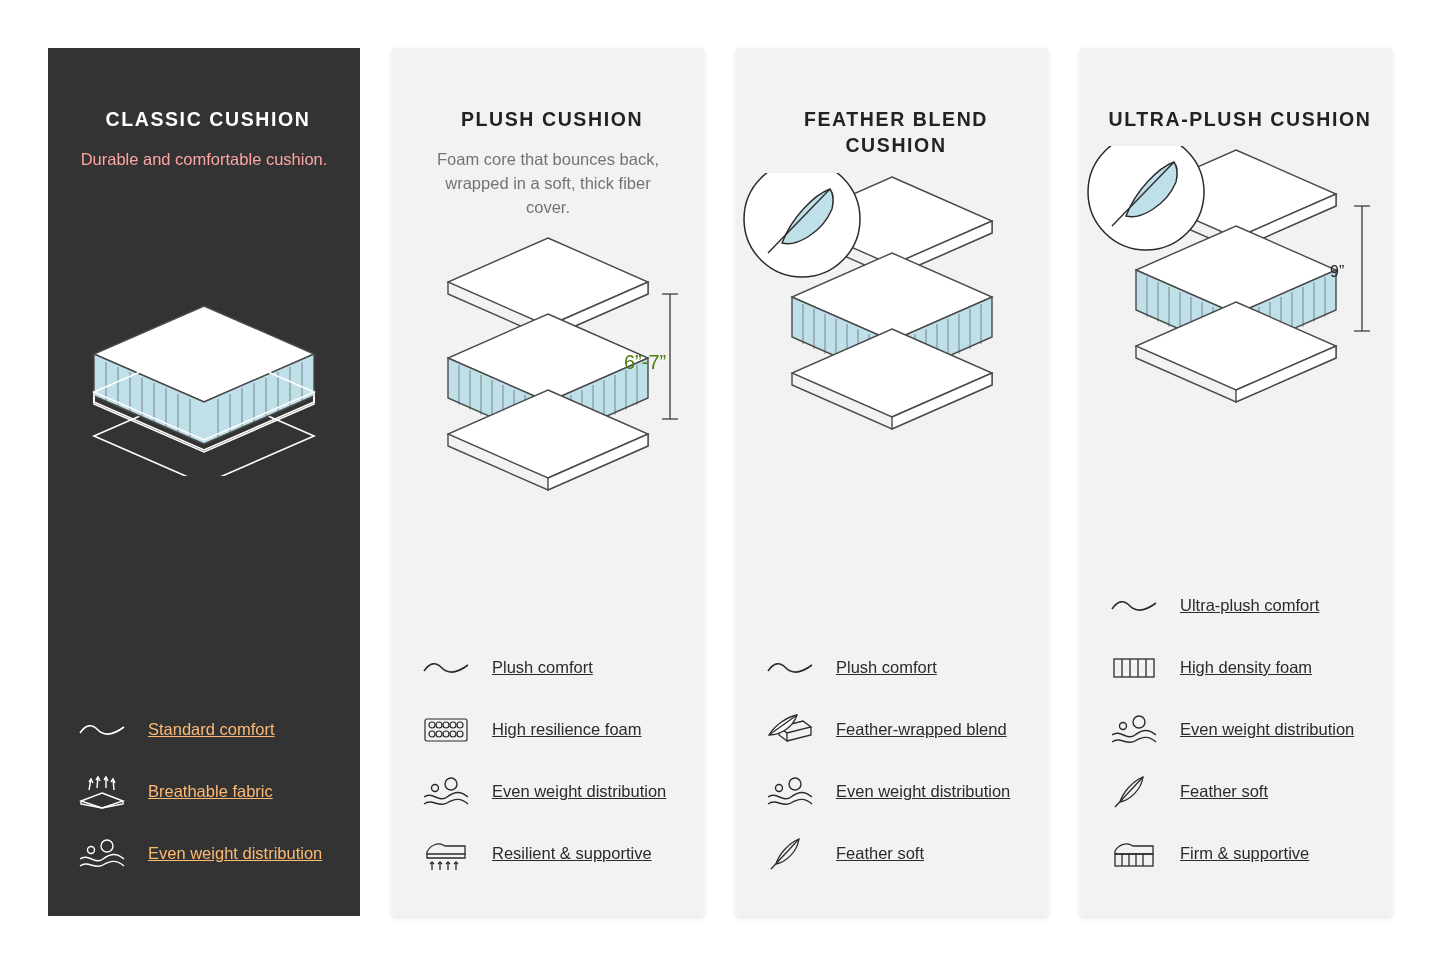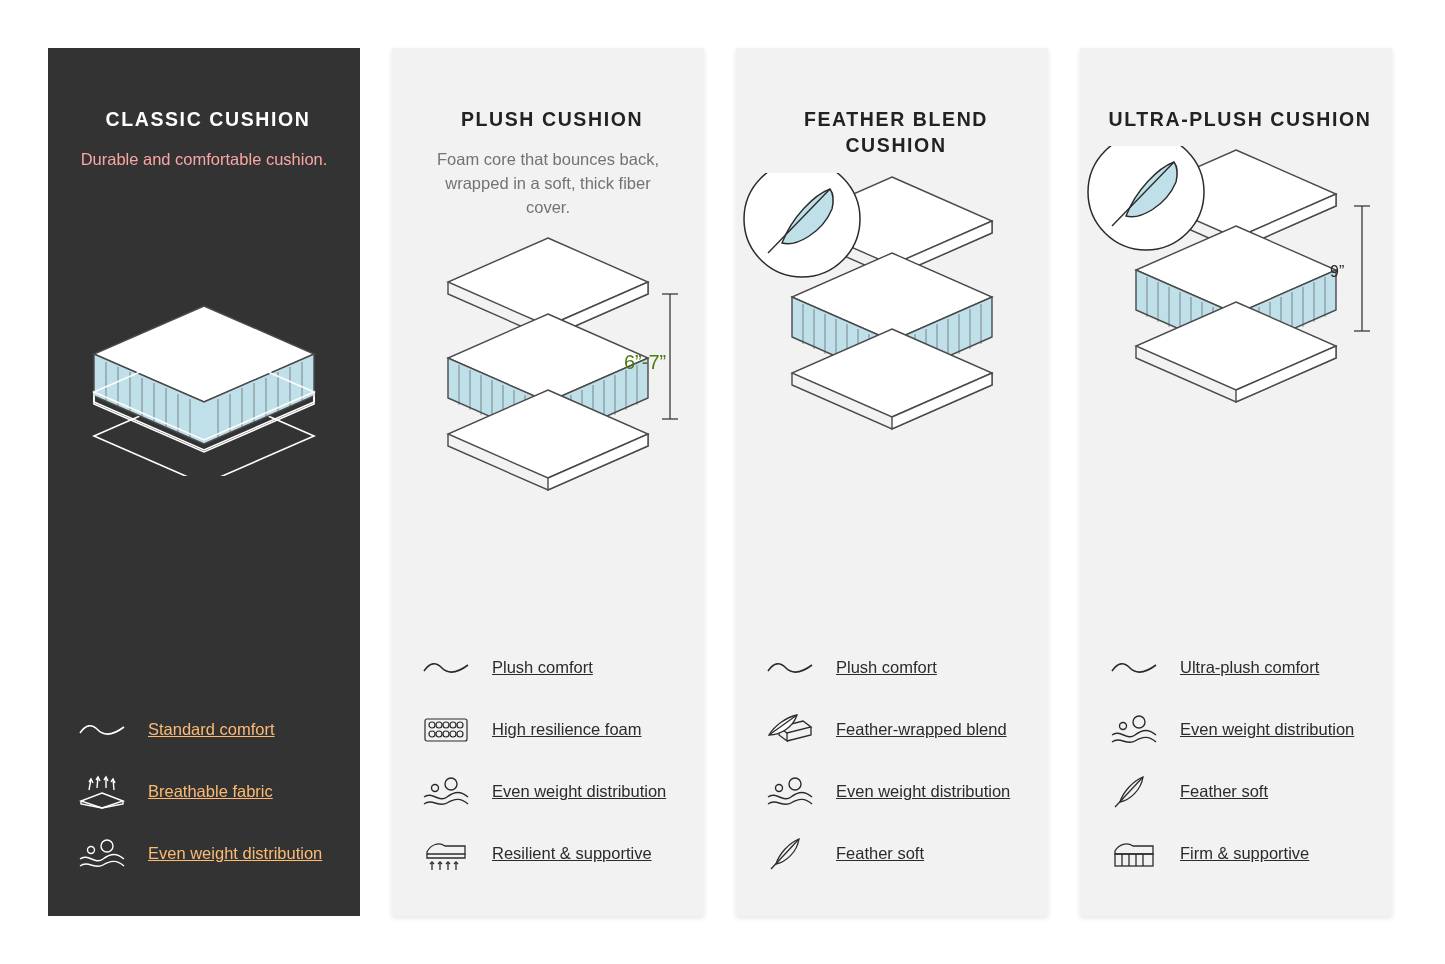--- a/index.html
+++ b/index.html
@@ -449,20 +449,31 @@
         <div class="feature">
           <span class="feature-icon">
             <svg width="48" height="20" viewBox="0 0 48 20">
                 <path d="M2 13 C8 4, 14 4, 20 10 S34 16, 46 7" fill="none" stroke="#2b2b2b" stroke-width="1.6"></path>
               </svg>
           </span>
           <span class="feature-label">Ultra-plush comfort</span>
         </div>
         <div class="feature">
           <span class="feature-icon">
+            <svg width="50" height="30" viewBox="0 0 50 30">
+              <g fill="none" stroke="#2b2b2b" stroke-width="1.3">
+                <rect x="5" y="6" width="40" height="18"></rect>
+                <path d="M13 6 L13 24 M21 6 L21 24 M29 6 L29 24 M37 6 L37 24"></path>
+              </g>
+            </svg>
+          </span>
+          <span class="feature-label">High density foam</span>
+        </div>
+        <div class="feature">
+          <span class="feature-icon">
             <svg width="50" height="34" viewBox="0 0 50 34">
               <g fill="none" stroke="#2b2b2b" stroke-width="1.4">
                 <circle cx="30" cy="9" r="6"></circle>
                 <circle cx="14" cy="13" r="3.5"></circle>
                 <path d="M3 22 C11 16, 18 28, 26 22 S40 16, 47 22"></path>
                 <path d="M3 29 C11 23, 18 33, 26 28 S40 23, 47 29"></path>
               </g>
             </svg>
           </span>
           <span class="feature-label">Even weight distribution</span>

